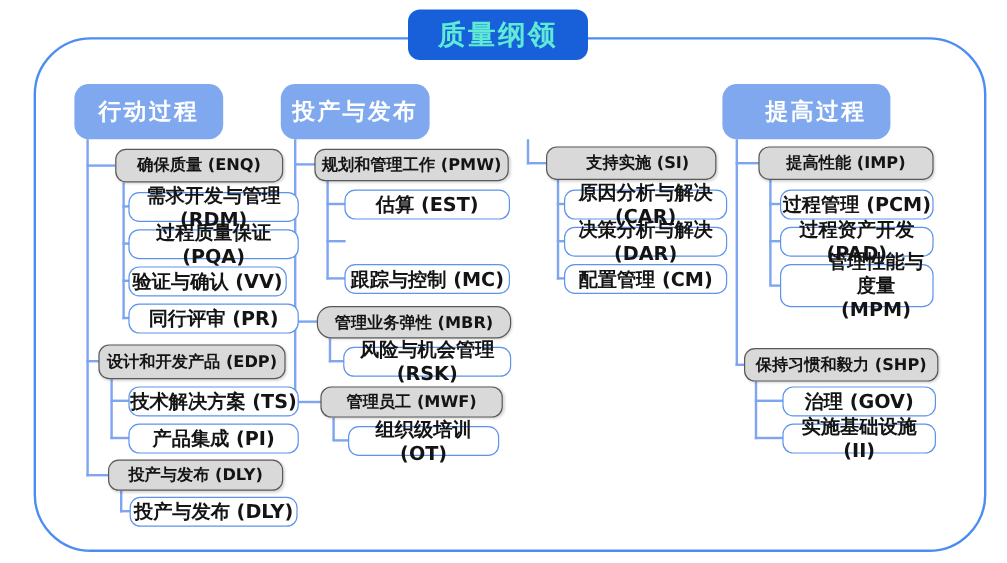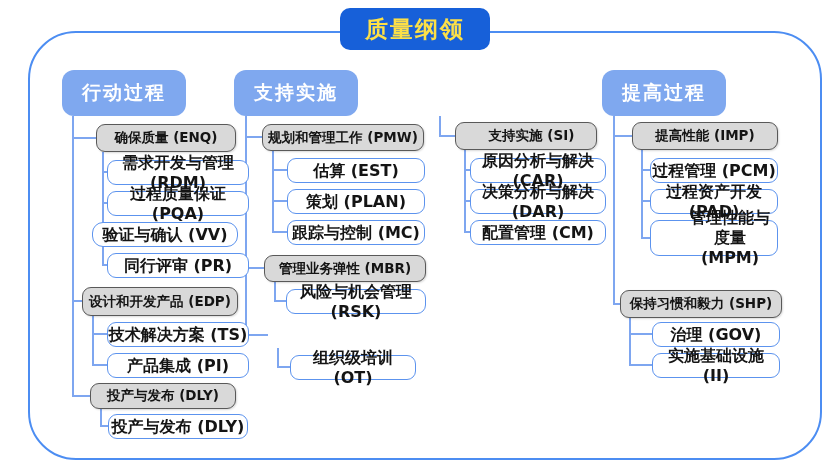--- a/index.html
+++ b/index.html
@@ -7,21 +7,21 @@
     position:relative;width:839px;height:469px;overflow:hidden;
     font-family:"DejaVu Sans","Liberation Sans",sans-serif;
     background:#ffffff;
   }
   .container-border{
     position:absolute;left:28px;top:31px;width:790px;height:425px;
     border:2px solid #4C8DF2;border-radius:48px;background:transparent;
   }
   .title-box{
     position:absolute;left:340px;top:8px;width:150px;height:42px;
-    background:#1760D9;border-radius:10px;color:#fde047;
+    background:#1760D9;border-radius:10px;color:#5eead4;
     display:flex;align-items:center;justify-content:center;
     font-size:23px;font-weight:bold;letter-spacing:2px;
   }
   .hdr{
     position:absolute;width:124px;height:46px;background:#7FA8EF;border-radius:12px;
     color:#ffffff;display:flex;align-items:center;justify-content:center;
     font-size:19px;font-weight:bold;letter-spacing:2px;
   }
   .gray{
     position:absolute;background:#D9D9D9;border:1.5px solid #595959;border-radius:9px;
@@ -89,40 +89,40 @@
     <div class="line" style="left:641px;top:200px;width:10px;height:2px;"></div>
     <div class="line" style="left:641px;top:237px;width:10px;height:2px;"></div>
     <div class="line" style="left:629px;top:318px;width:2px;height:48px;"></div>
     <div class="line" style="left:629px;top:333px;width:24px;height:2px;"></div>
     <div class="line" style="left:629px;top:364px;width:24px;height:2px;"></div>
   </div>
 
   <div class="title-box">质量纲领</div>
 
   <div class="hdr" style="left:62px;top:70px;">行动过程</div>
-  <div class="hdr" style="left:234px;top:70px;">支持实施</div>
-  <div class="hdr" style="left:602px;top:70px;">提高过程</div>
+  <div class="hdr" style="left:234px;top:70px;">投产与发布</div>
+  <div class="hdr" style="left:602px;top:70px;padding-left:16px;">提高过程</div>
 
   <div class="gray" style="left:96px;top:124px;width:140px;height:28px;">确保质量 (ENQ)</div>
   <div class="white" style="left:107px;top:160px;width:142px;height:25px;">需求开发与管理 (RDM)</div>
   <div class="white" style="left:107px;top:191px;width:142px;height:25px;">过程质量保证 (PQA)</div>
-  <div class="white" style="left:92px;top:222px;width:146px;height:25px;border-radius:11px;">验证与确认 (VV)</div>
+  <div class="white" style="left:107px;top:222px;width:132px;height:25px;">验证与确认 (VV)</div>
   <div class="white" style="left:107px;top:253px;width:142px;height:25px;">同行评审 (PR)</div>
   <div class="gray" style="left:82px;top:287px;width:156px;height:29px;">设计和开发产品 (EDP)</div>
   <div class="white" style="left:107px;top:322px;width:142px;height:25px;">技术解决方案 (TS)</div>
   <div class="white" style="left:107px;top:353px;width:142px;height:25px;">产品集成 (PI)</div>
   <div class="gray" style="left:90px;top:383px;width:146px;height:26px;">投产与发布 (DLY)</div>
   <div class="white" style="left:108px;top:414px;width:140px;height:25px;">投产与发布 (DLY)</div>
 
   <div class="gray" style="left:262px;top:124px;width:162px;height:27px;">规划和管理工作 (PMW)</div>
   <div class="white" style="left:287px;top:158px;width:138px;height:25px;">估算 (EST)</div>
-  <div class="white" style="left:287px;top:189px;width:138px;height:25px;">策划 (PLAN)</div>
   <div class="white" style="left:287px;top:220px;width:138px;height:25px;">跟踪与控制 (MC)</div>
-  <div class="gray" style="left:264px;top:255px;width:162px;height:27px;">管理业务弹性 (MBR)</div>
+  <div class="gray" style="left:264px;top:255px;width:162px;height:27px;border-radius:12px;">管理业务弹性 (MBR)</div>
   <div class="white" style="left:286px;top:289px;width:140px;height:25px;">风险与机会管理 (RSK)</div>
+  <div class="gray" style="left:267px;top:322px;width:152px;height:26px;">管理员工 (MWF)</div>
   <div class="white" style="left:290px;top:355px;width:126px;height:25px;">组织级培训 (OT)</div>
 
   <div class="gray" style="left:455px;top:122px;width:142px;height:28px;padding-left:11px;">支持实施 (SI)</div>
   <div class="white" style="left:470px;top:158px;width:136px;height:25px;">原因分析与解决 (CAR)</div>
   <div class="white" style="left:470px;top:220px;width:136px;height:25px;">配置管理 (CM)</div>
   <div class="white" style="left:470px;top:189px;width:136px;height:25px;">决策分析与解决 (DAR)</div>
 
   <div class="gray" style="left:632px;top:122px;width:146px;height:28px;">提高性能 (IMP)</div>
   <div class="white" style="left:650px;top:158px;width:128px;height:25px;">过程管理 (PCM)</div>
   <div class="white" style="left:650px;top:189px;width:128px;height:25px;">过程资产开发 (PAD)</div>

